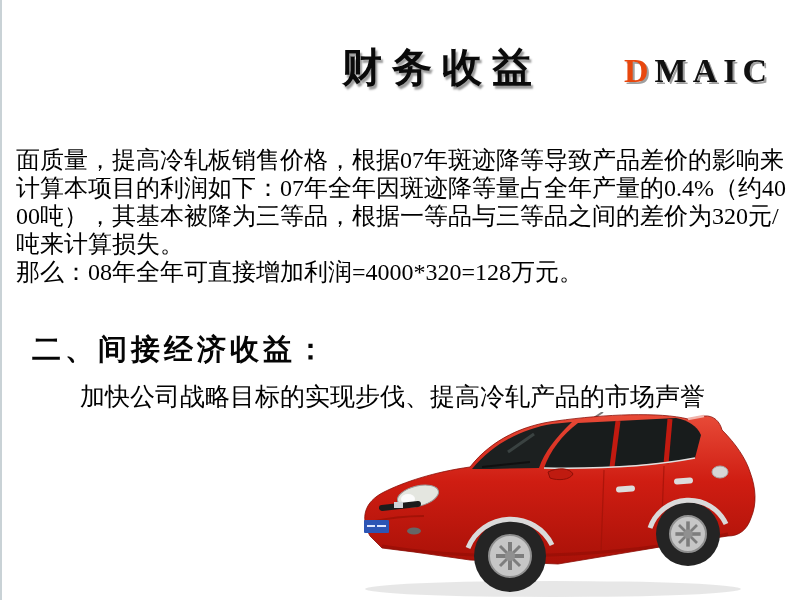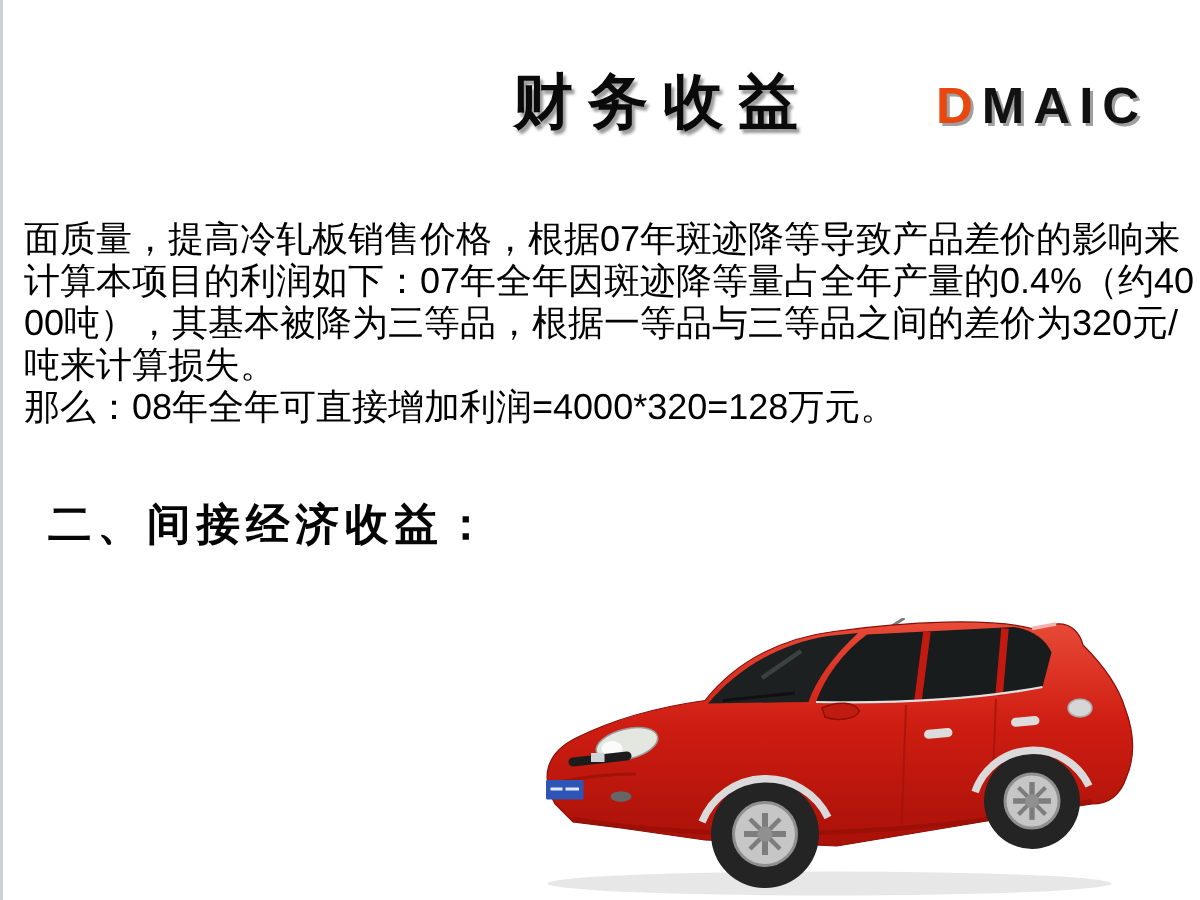--- a/index.html
+++ b/index.html
@@ -3,21 +3,21 @@
 <meta charset="utf-8">
 <style>
   html,body{margin:0;padding:0;background:#888;}
   .slide{
     position:relative;
     width:800px;height:600px;
     background:#ffffff;
     overflow:hidden;
     border-left:2px solid #c9d2d6;
     box-sizing:border-box;
-    font-family:Liberation Sans, sans-serif;
+    font-family:Liberation Serif, serif;
     color:#000;
   }
   .title{
     position:absolute;left:340px;top:40px;margin:0;
     font-size:40px;font-weight:bold;letter-spacing:10px;
     color:#0a0a0a;text-shadow:2px 3px 2px #9a9a9a;
     z-index:2;white-space:nowrap;
   }
   .dmaic{
     position:absolute;left:622px;top:52px;
@@ -73,20 +73,21 @@
     <div class="line">面质量，提高冷轧板销售价格，根据07年斑迹降等导致产品差价的影响来</div>
     <div class="line">计算本项目的利润如下：07年全年因斑迹降等量占全年产量的0.4%（约40</div>
     <div class="line">00吨），其基本被降为三等品，根据一等品与三等品之间的差价为320元/</div>
     <div class="line">吨来计算损失。</div>
     <div class="line">那么：08年全年可直接增加利润=4000*320=128万元。</div>
   </div>
 
   <h2 class="sec-head sec2-head">二、间接经济收益：</h2>
 
   <div class="para para2">
+    <div class="line indent">加快公司战略目标的实现步伐、提高冷轧产品的市场声誉</div>
   </div>
 
   <svg class="car" width="410" height="190" viewBox="0 0 410 190">
     <defs>
       <linearGradient id="bodyRed" x1="0" y1="0" x2="0" y2="1">
         <stop offset="0%" stop-color="#e84b38"></stop>
         <stop offset="45%" stop-color="#cf1d12"></stop>
         <stop offset="100%" stop-color="#a91108"></stop>
       </linearGradient>
       <g id="spokes">

